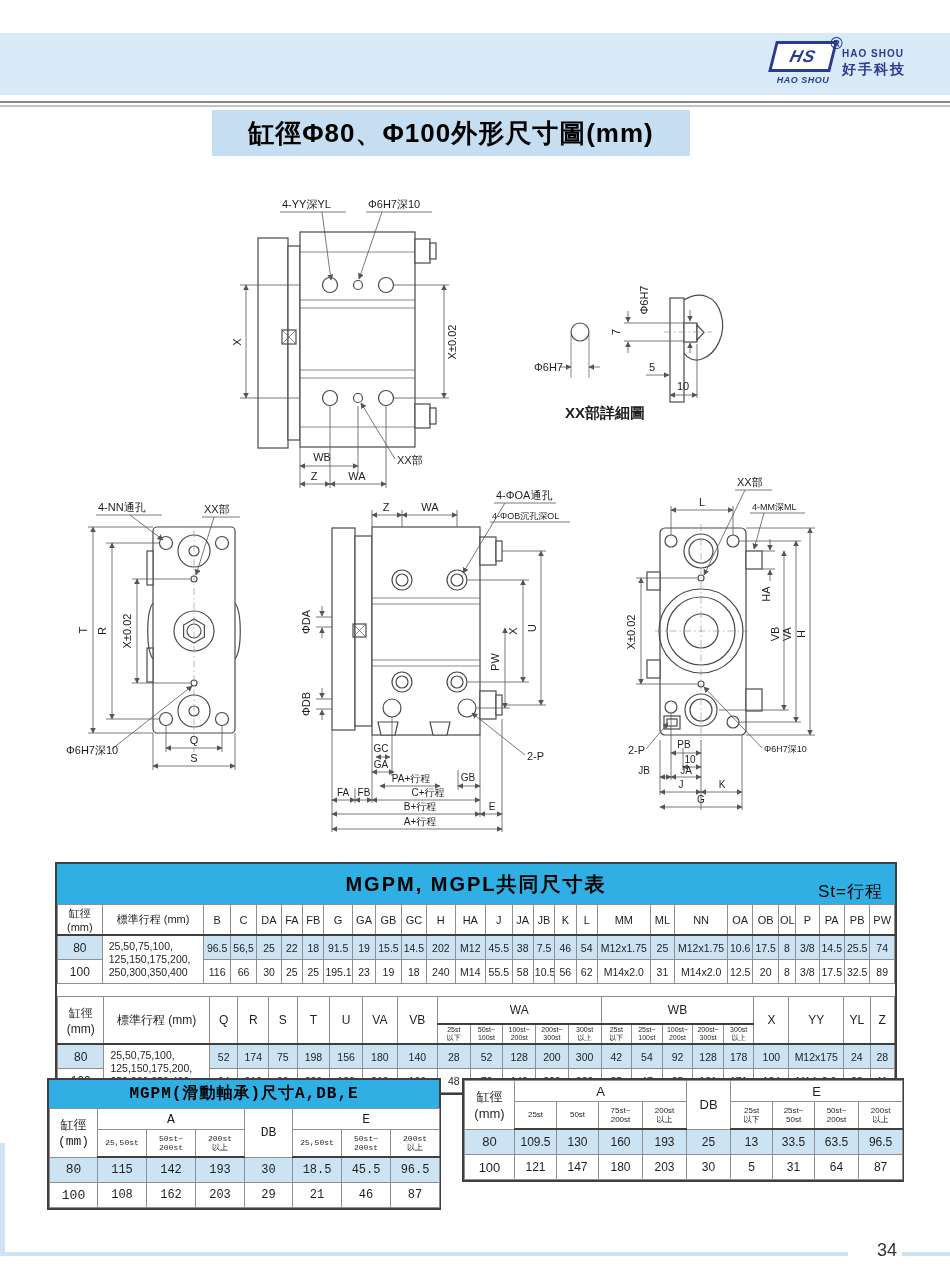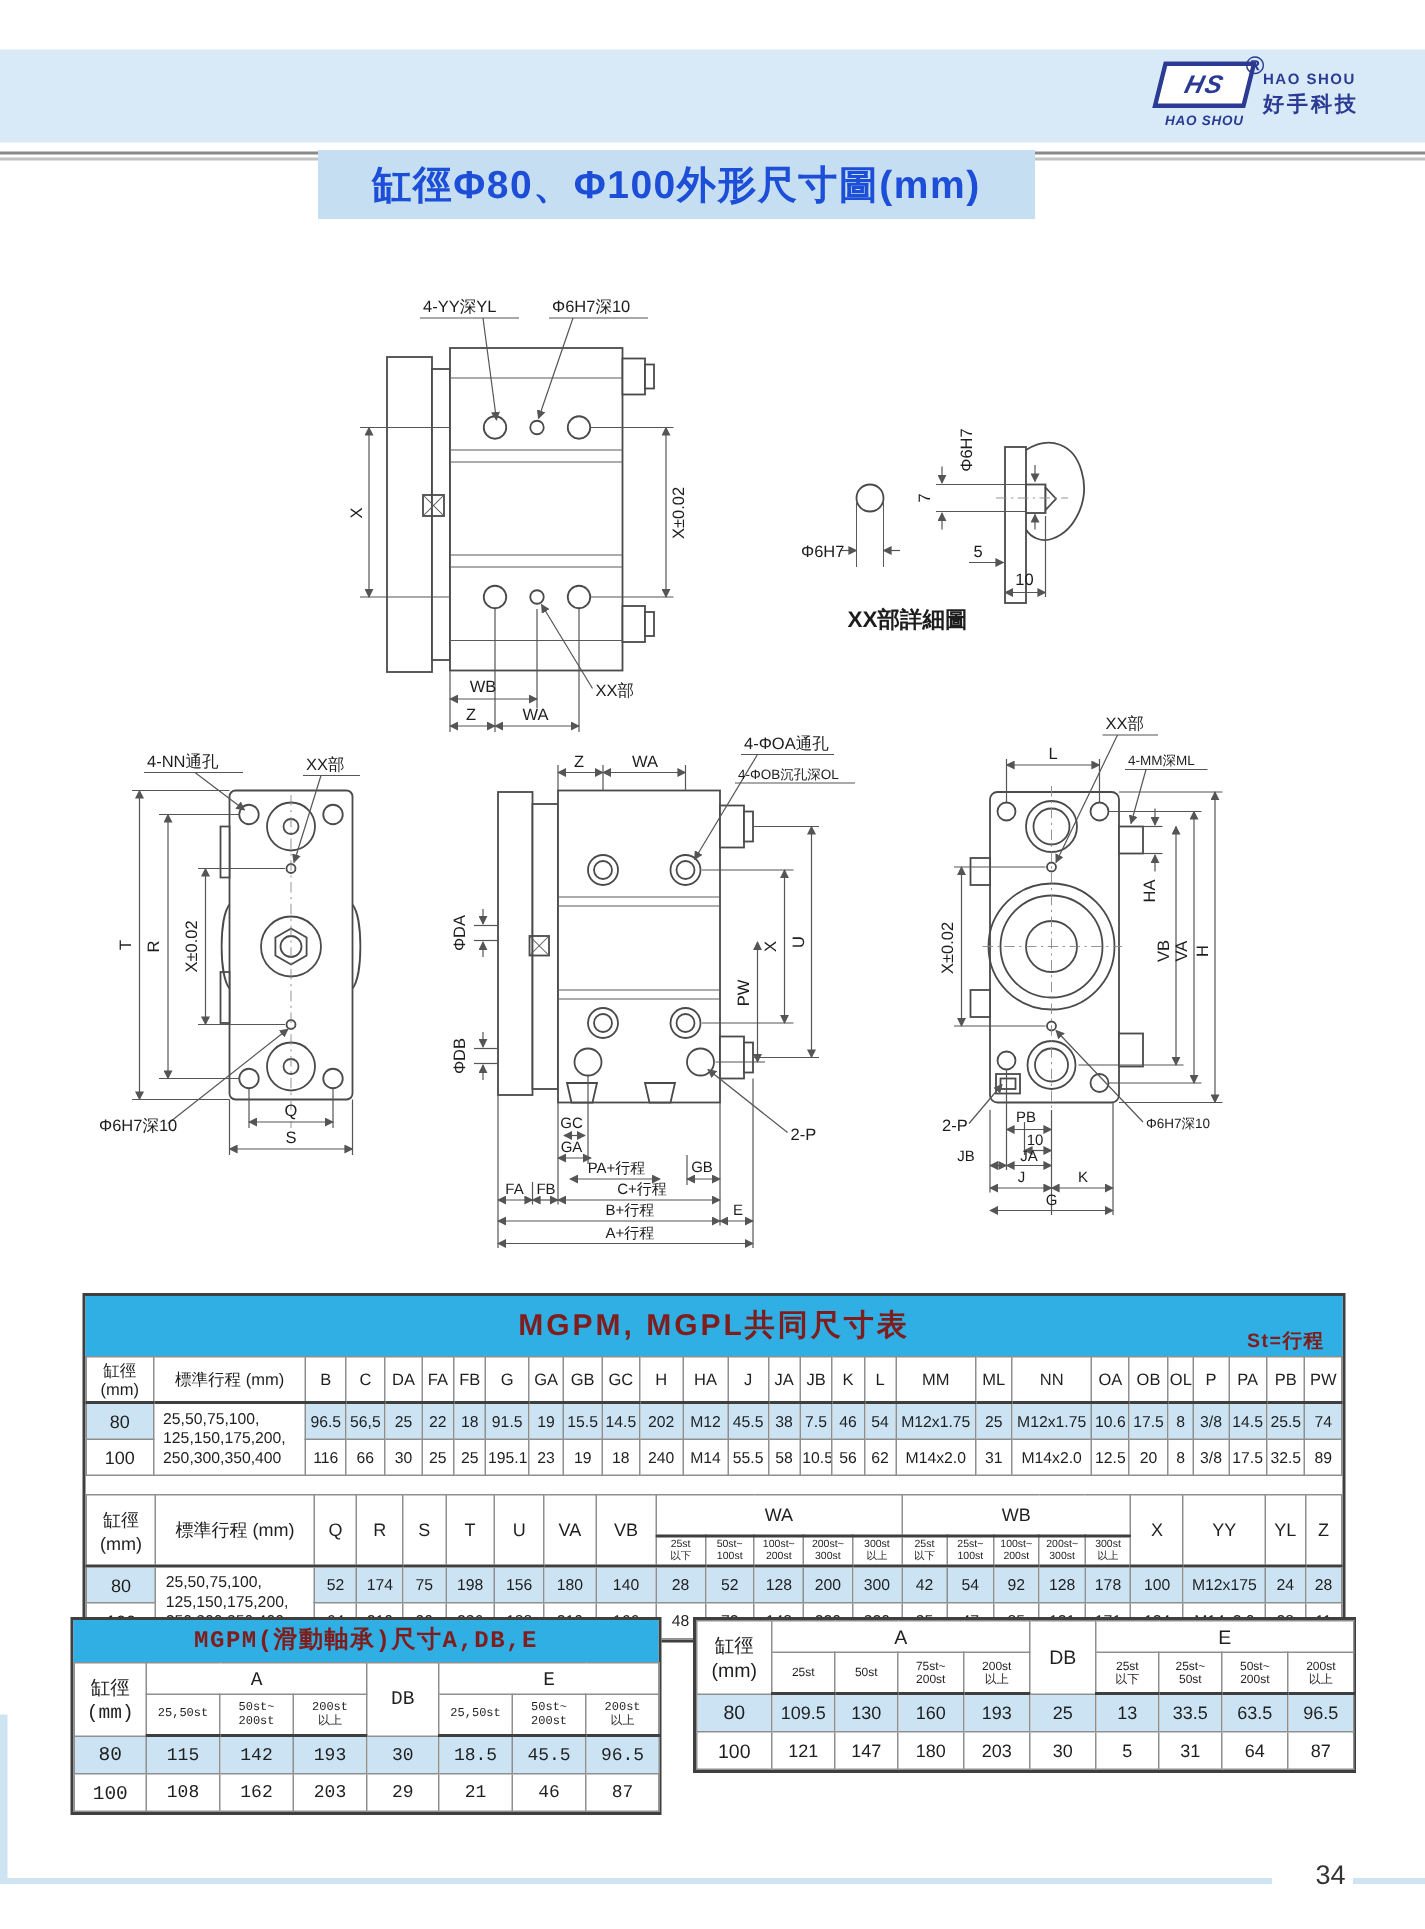--- a/index.html
+++ b/index.html
@@ -14,39 +14,39 @@
   .hs-box span { font-style:italic; font-weight:bold; font-size:17px; color:#2b3a92; letter-spacing:1px; }
   .reg { position:absolute; top:-10px; right:-10px; font-size:9px; color:#2b3a92; transform:skewX(14deg); }
   .hs-left { position:relative; margin-right:8px; }
   .hs-sub { margin-top:3px; font-style:italic; font-weight:bold; font-size:9px; color:#2b3a92; text-align:center; letter-spacing:0.5px; }
   .logo-col .l1 { font-weight:bold; font-size:10px; color:#2b3a92; letter-spacing:1px; }
   .logo-col .l2 { font-weight:bold; font-size:14px; color:#2b3a92; margin-top:2px; letter-spacing:2px; }
 
   .ruleA { position:absolute; left:0; top:101px; width:950px; height:2px; background:#8a8a8a; }
   .ruleB { position:absolute; left:0; top:105px; width:950px; height:2px; background:#c2c2c2; }
 
-  .title-box { position:absolute; left:212px; top:100px; width:478px; height:46px; background:#c5def1;
-               text-align:center; line-height:46px; font-size:26px; font-weight:bold; color:#1d4ed8; letter-spacing:1px; }
+  .title-box { position:absolute; left:212px; top:110px; width:478px; height:46px; background:#c5def1;
+               text-align:center; line-height:46px; font-size:26px; font-weight:bold; color:#000000; letter-spacing:1px; }
 
   
   .dwg { position:absolute; left:0; top:175px; }
   .dwg text { font-family:"Liberation Sans",sans-serif; fill:#1d1d1d; }
   .t11 { font-size:11px; } .t10 { font-size:10px; } .t9 { font-size:9px; }
   .t15 { font-size:15px; font-weight:bold; }
   .ol  { stroke:#4a4a4a; stroke-width:1.2; fill:#fff; }
   .oln { stroke:#4a4a4a; stroke-width:1.2; fill:none; }
   .ol2 { stroke:#5a5a5a; stroke-width:0.7; fill:none; }
   .dl  { stroke:#555; stroke-width:0.8; fill:none; }
   .cl-line { stroke:#888; stroke-width:0.6; fill:none; stroke-dasharray:7 3 1.5 3; }
 
   
   .tblwrap { position:absolute; border:2px solid #3f3f3f; background:#fff; }
-  .bluebar { background:#2fafe3; color:#7f1d1d; text-align:center; position:relative; }
+  .bluebar { background:#2fafe3; color:#000000; text-align:center; position:relative; }
   #t1bar { height:40px; line-height:40px; font-size:20px; font-weight:bold; letter-spacing:2px; }
-  #t1note { position:absolute; right:12px; bottom:4px; font-size:13px; font-weight:bold; line-height:1; letter-spacing:1px; }
+  #t1note { position:absolute; right:12px; bottom:4px; font-size:17px; font-weight:normal; line-height:1; letter-spacing:1px; }
   .smallbar { height:28px; line-height:28px; font-size:16px; font-weight:bold; letter-spacing:1px; }
   table.dt { width:100%; border-collapse:collapse; table-layout:fixed; }
   .dt th, .dt td { border:1px solid #8f8f8f; text-align:center; padding:1px 1px; color:#1f1f1f;
                    white-space:pre-line; overflow:hidden; }
   .dt tr.cols th { font-size:11px; font-weight:normal; border-bottom:2px solid #3f3f3f; height:24px; }
   .dt tr.sub th { font-size:7px; font-weight:normal; line-height:1.15; border-bottom:2px solid #3f3f3f; }
   .dt tr.grp th { font-size:12px; font-weight:normal; }
   .dt td { font-size:10.5px; height:21px; }
   .dt .boreh { font-size:11px; }
   .dt .strokeh { font-size:11px; }

